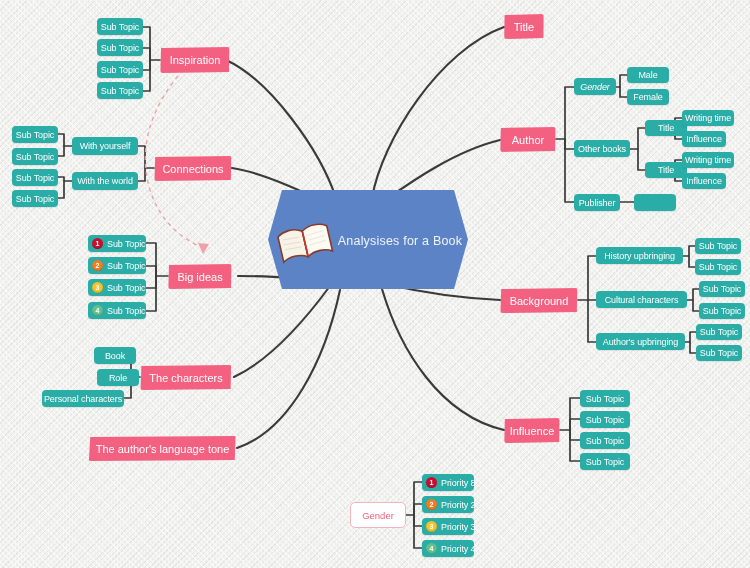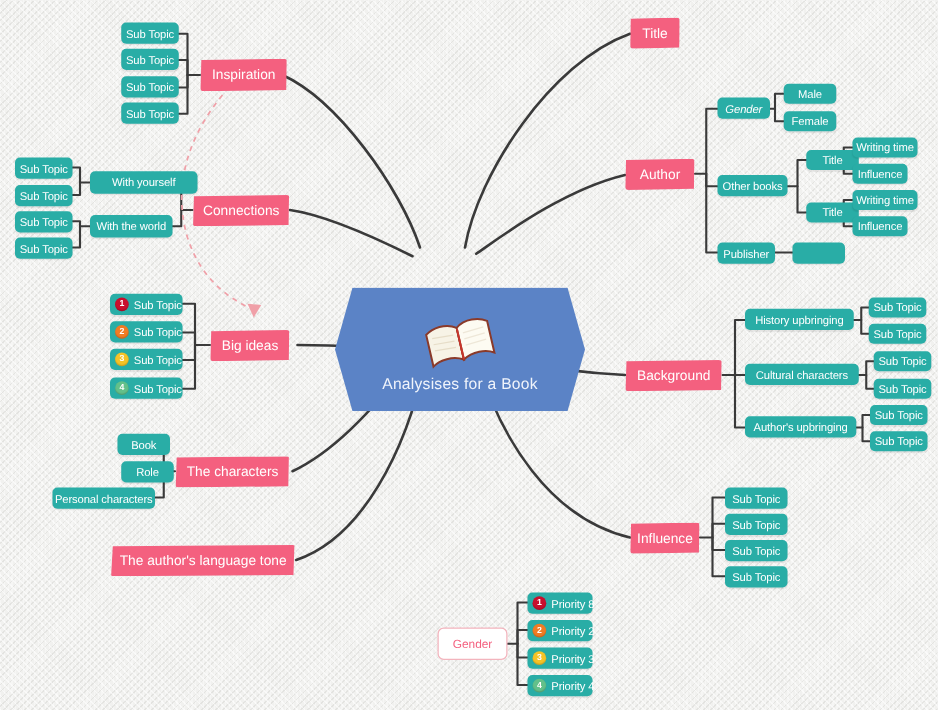--- a/index.html
+++ b/index.html
@@ -16,23 +16,22 @@
   svg.links{position:absolute;left:0;top:0;width:750px;height:568px;pointer-events:none;}
 
   .node{position:absolute;box-sizing:border-box;display:flex;align-items:center;
         justify-content:center;white-space:nowrap;color:#ffffff;}
 
   
   .central{
     left:268px;top:190px;width:200px;height:99px;
     background:#5b83c6;
     clip-path:polygon(7% 0%,93% 0%,100% 50%,93% 100%,7% 100%,0% 50%);
-    flex-direction:column;gap:2px;
+    flex-direction:row;gap:2px;
     border-radius:6px;
-    margin-top:40px;
   }
   .central .label{font-size:12.5px;color:#f0f4fb;letter-spacing:.2px;margin-top:2px;}
   .book{width:62px;height:44px;position:relative;margin-top:6px;}
 
   
   .pink{
     background:#f4607f;
     border-radius:3px;
     font-size:11px;
     padding:0 10px;
@@ -173,21 +172,21 @@
   <div class="node teal" style="left:97px;top:61px;width:46px;height:17px;">
     <span>Sub Topic</span>
     </div>
   <div class="node teal" style="left:97px;top:82px;width:46px;height:17px;">
     <span>Sub Topic</span>
     </div>
 
   <div class="node pink sk" style="left:154px;top:156px;width:78px;height:25px;">
     <span>Connections</span>
   </div>
-  <div class="node teal" style="left:72px;top:137px;width:86px;height:18px;">
+  <div class="node teal" style="left:72px;top:137px;width:66px;height:18px;">
     <span>With yourself</span>
     </div>
   <div class="node teal" style="left:72px;top:172px;width:66px;height:18px;">
     <span>With the world</span>
     </div>
   <div class="node teal" style="left:12px;top:126px;width:46px;height:17px;">
     <span>Sub Topic</span>
     </div>
   <div class="node teal" style="left:12px;top:148px;width:46px;height:17px;">
     <span>Sub Topic</span>

